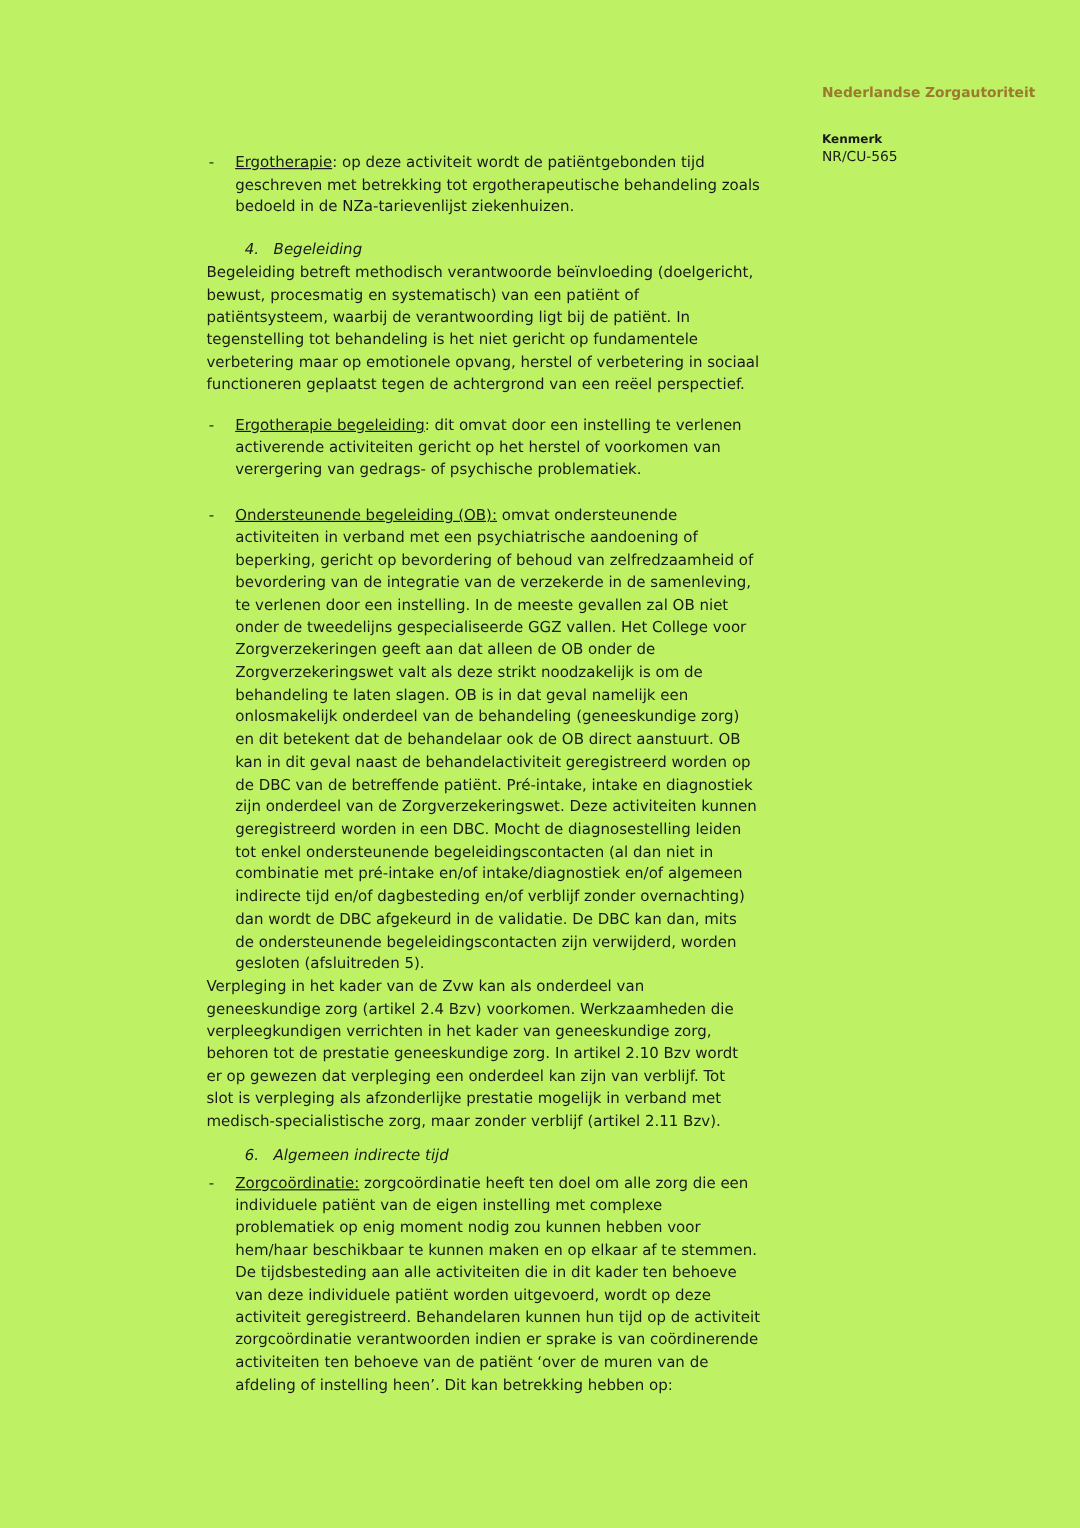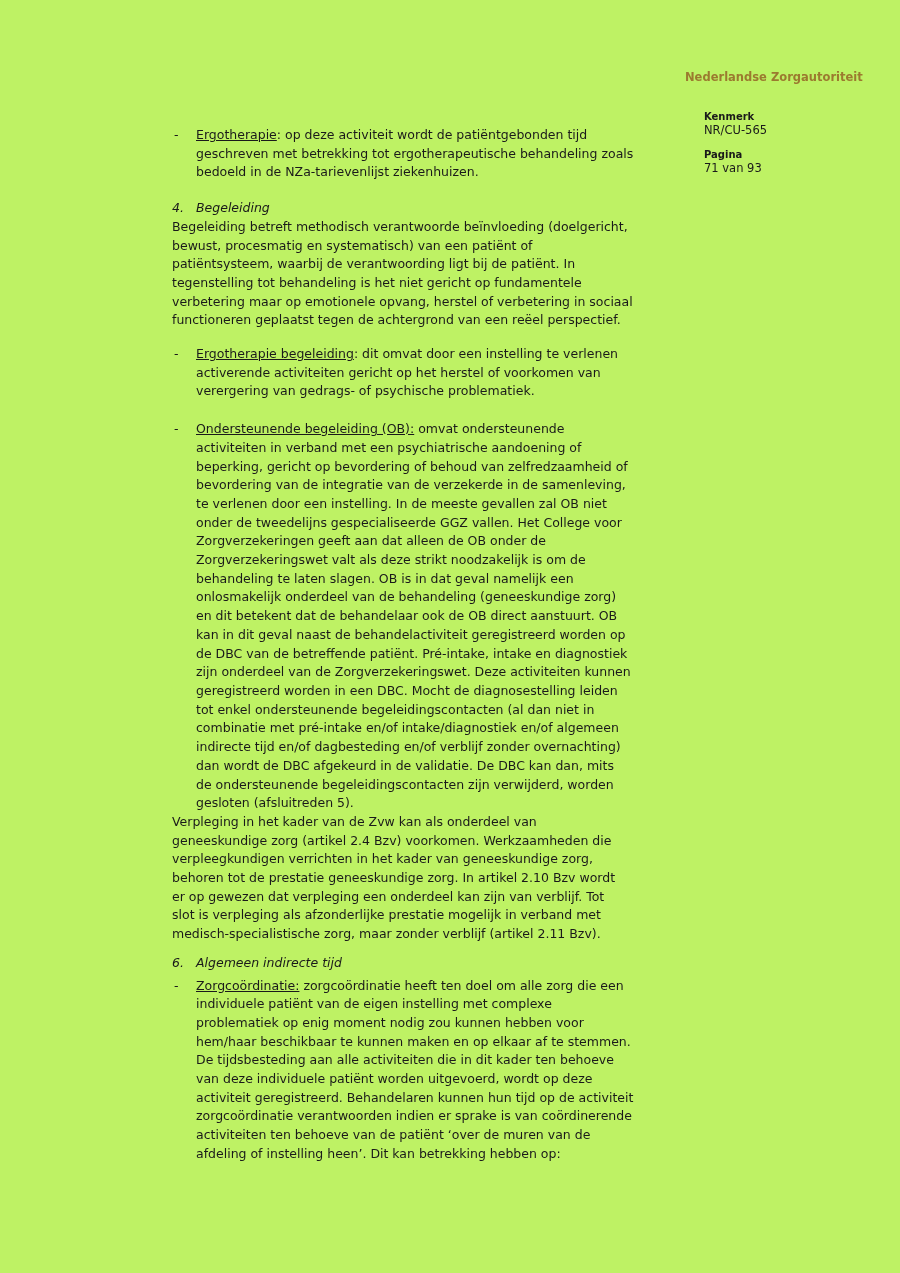--- a/index.html
+++ b/index.html
@@ -17,21 +17,21 @@
     left: 685px;
     top: 70px;
     font-size: 11.5px;
     font-weight: bold;
     line-height: 14px;
     color: #9b7a2f;
     white-space: nowrap;
   }
   .meta {
     position: absolute;
-    left: 704px;
+    left: 685px;
     top: 110px;
     width: 170px;
   }
   .meta .label {
     font-size: 10px;
     font-weight: bold;
     line-height: 13px;
     color: #1a1a1a;
   }
   .meta .value {
@@ -46,45 +46,41 @@
     top: 126px;
     width: 545px;
     font-size: 12.5px;
     line-height: 18.7px;
   }
   .para { white-space: pre-line; margin: 0; }
   .bullet { position: relative; padding-left: 24px; }
   .bullet .dash { position: absolute; left: 2px; top: 0; }
   .bullet .text { white-space: pre-line; display: block; max-width: 500px; }
   .lead { text-decoration: underline; }
-  .heading { font-style: italic; }
+  .heading { font-style: italic; margin-left: 32px; }
   .heading .num { display: inline-block; width: 24px; }
   
   #h4 { margin-top: 17px; }
   #b2 { margin-top: 15px; }
   #b3 { margin-top: 19px; }
   #h5 { margin-top: 5px; }
   #h6 { margin-top: 10px; }
   #b4 { margin-top: 4px; }
 </style>
 </head>
 <body>
 
 <div class="page">
 
   <div class="brand">Nederlandse Zorgautoriteit</div>
 
   <div class="meta">
     <div class="group">
       <div class="label">Kenmerk</div>
       <div class="value">NR/CU-565</div>
-    </div>
-    <div class="group">
-      <div class="label">Pagina</div>
-      <div class="value">71 van 93</div>
     </div>
   </div>
 
   <div class="content">
 
     <div class="bullet" id="b1">
       <span class="dash">-</span>
       <span class="text"><span class="lead">Ergotherapie</span><span>: op deze activiteit wordt de patiëntgebonden tijd
 geschreven met betrekking tot ergotherapeutische behandeling zoals
 bedoeld in de NZa-tarievenlijst ziekenhuizen.</span></span>

